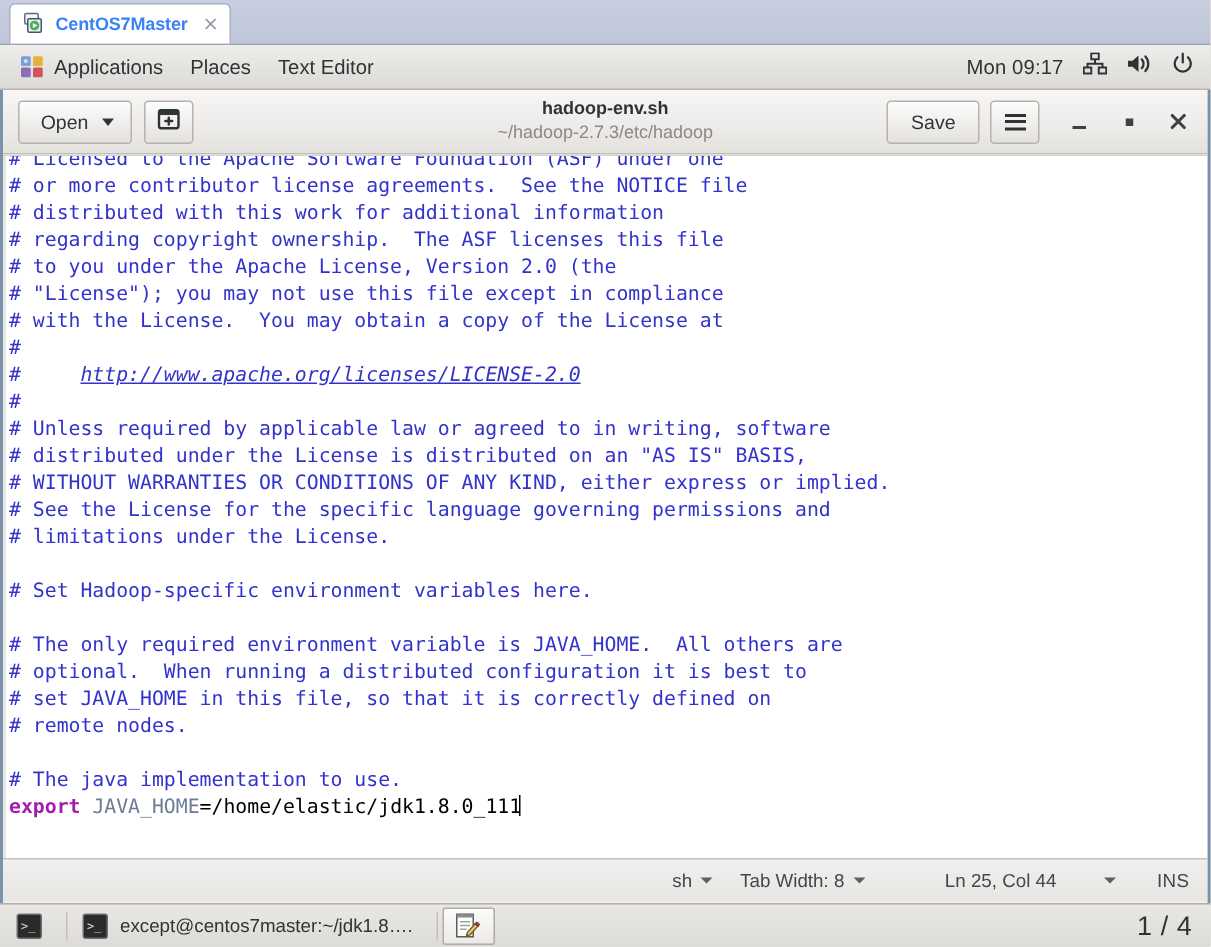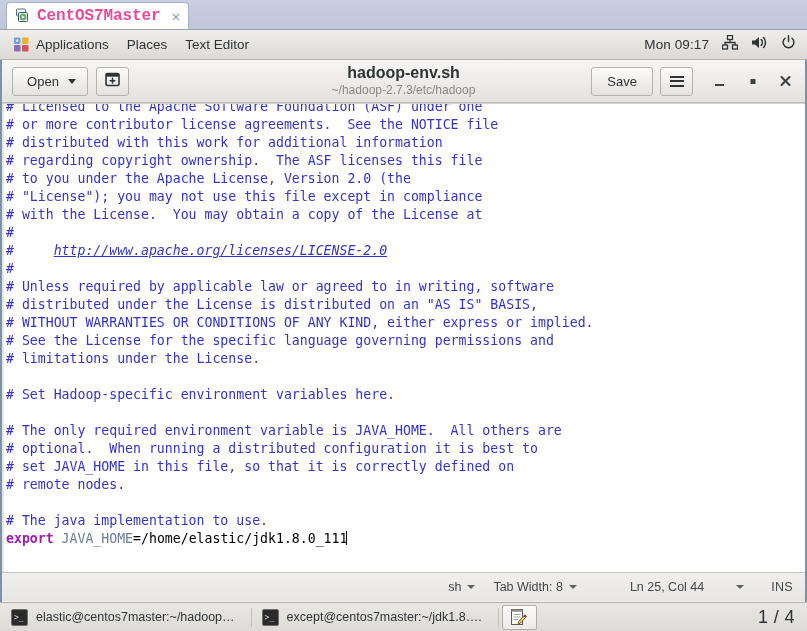--- a/index.html
+++ b/index.html
@@ -28,22 +28,22 @@
     border-bottom: none;
     border-radius: 4px 4px 0 0;
     display: flex;
     align-items: center;
     gap: 6px;
     padding: 0 7px 0 8px;
     min-width: 130px;
   }
   .vm-tab-icon { width: 16px; height: 16px; position: relative; flex: none; }
   .vm-tab-label {
-    font-size: 16px; font-weight: bold; color: #ec4899;
-    letter-spacing: -0.1px; white-space: nowrap; font-family: Liberation Mono, monospace;
+    font-size: 12px; font-weight: bold; color: #3b82f6;
+    letter-spacing: -0.1px; white-space: nowrap;
   }
   .vm-tab-close {
     font-size: 13px; color: #8e96a6; margin-left: 4px; line-height: 1;
     font-family: "DejaVu Sans", sans-serif;
   }
 
   
   .gnome-panel {
     height: 30px;
     background: linear-gradient(to bottom, #efeeec 0%, #e6e4e1 48%, #dcdad7 100%);
@@ -103,21 +103,21 @@
     width: 0; height: 0;
     border-left: 4.5px solid transparent;
     border-right: 4.5px solid transparent;
     border-top: 5px solid #2e3436;
   }
   .hb-title-wrap {
     position: absolute; left: 0; right: 0; top: 0; bottom: 0;
     display: flex; flex-direction: column; align-items: center;
     justify-content: center; pointer-events: none;
   }
-  .hb-title { font-size: 16px; font-weight: bold; color: #2e3436; line-height: 1.15; }
+  .hb-title { font-size: 12px; font-weight: bold; color: #2e3436; line-height: 1.15; }
   .hb-subtitle { font-size: 12px; color: #8b8886; line-height: 1.3; margin-top: 1px; }
   .hb-right { margin-left: auto; display: flex; align-items: center; gap: 7px; z-index: 2; }
   .btn-save { padding: 0 15px; }
   .wincontrols { display: flex; align-items: center; gap: 19px; margin-left: 13px; padding-right: 4px; }
   .wc { width: 14px; height: 16px; position: relative; }
 
   .hamburger { display: flex; flex-direction: column; gap: 2.5px; }
   .hamburger i { display: block; width: 14px; height: 2px; background: #2e3436; }
 
   
@@ -393,21 +393,20 @@
     </div>
     <div class="sb-item sb-ins">
       <span>INS</span>
     </div>
   </div>
 </div>
 
 <div class="taskbar">
   <div class="task">
     <span class="term-icon"></span>
-    <span>elastic@centos7master:~/hadoop…</span>
   </div>
   <div class="task-sep"></div>
   <div class="task">
     <span class="term-icon"></span>
     <span>except@centos7master:~/jdk1.8….</span>
   </div>
   <div class="task-sep"></div>
   <div class="task active">
     <span class="editor-icon">
       <svg width="17" height="18" viewBox="0 0 17 18">

